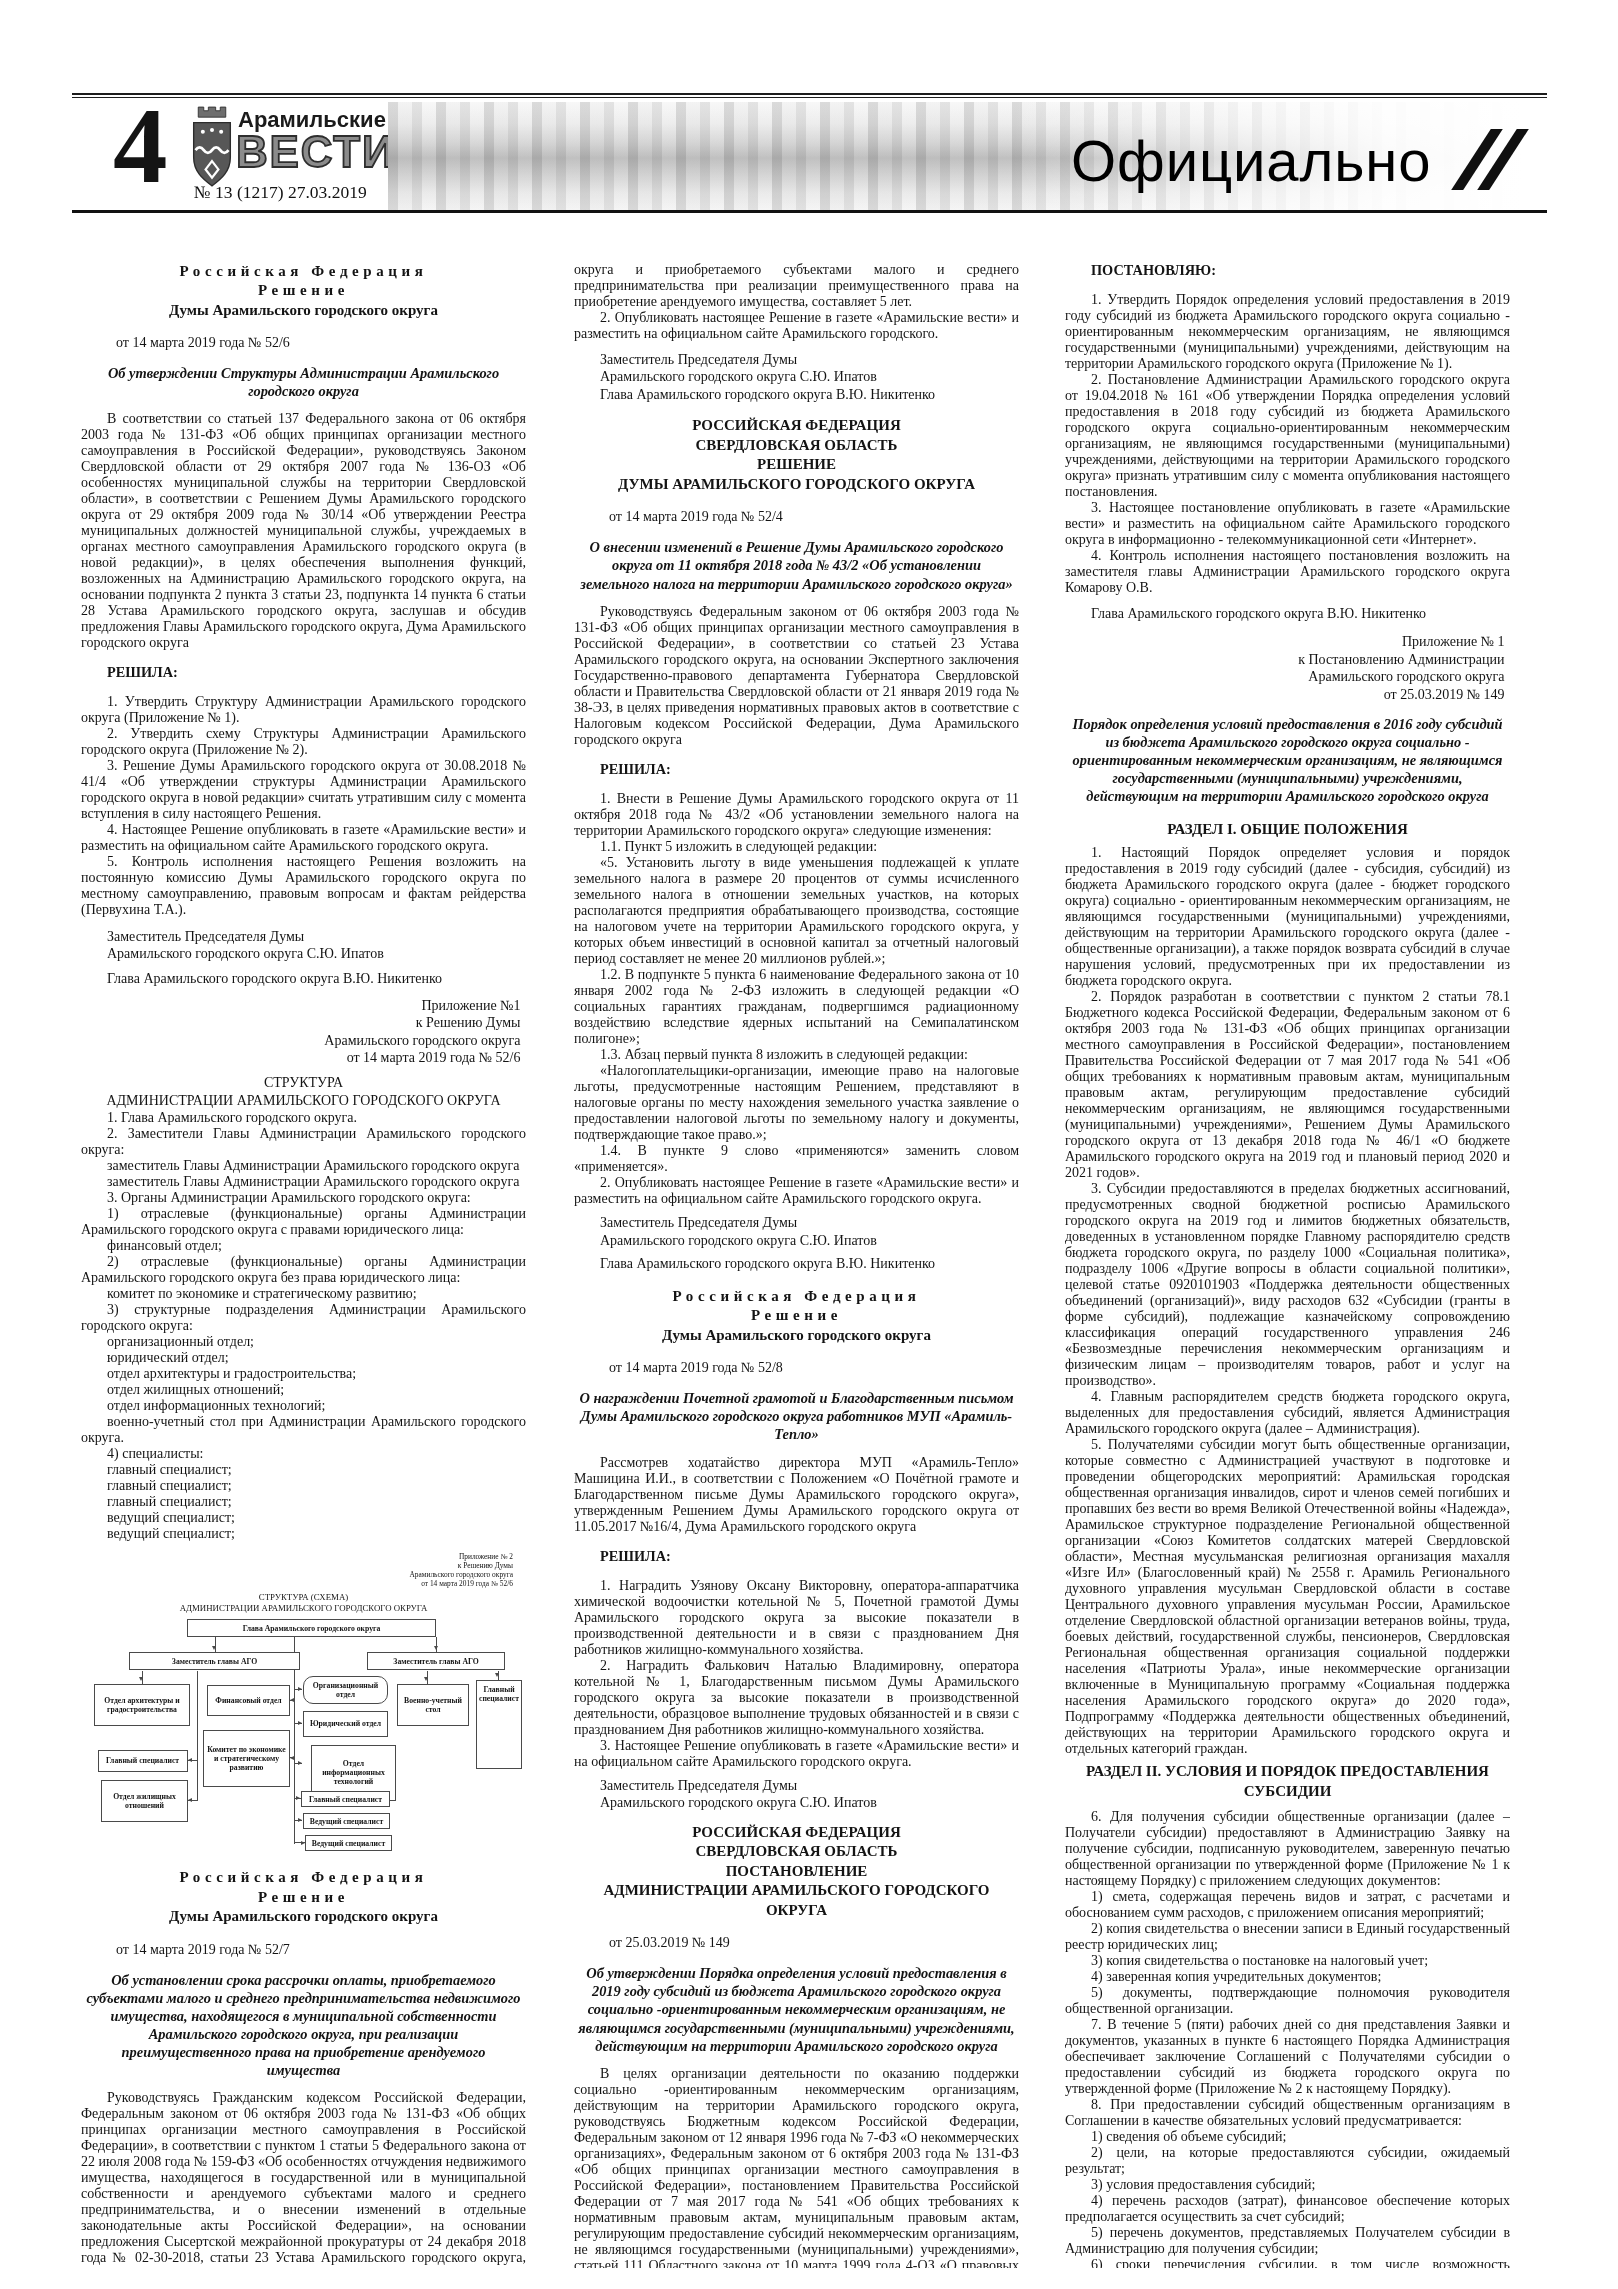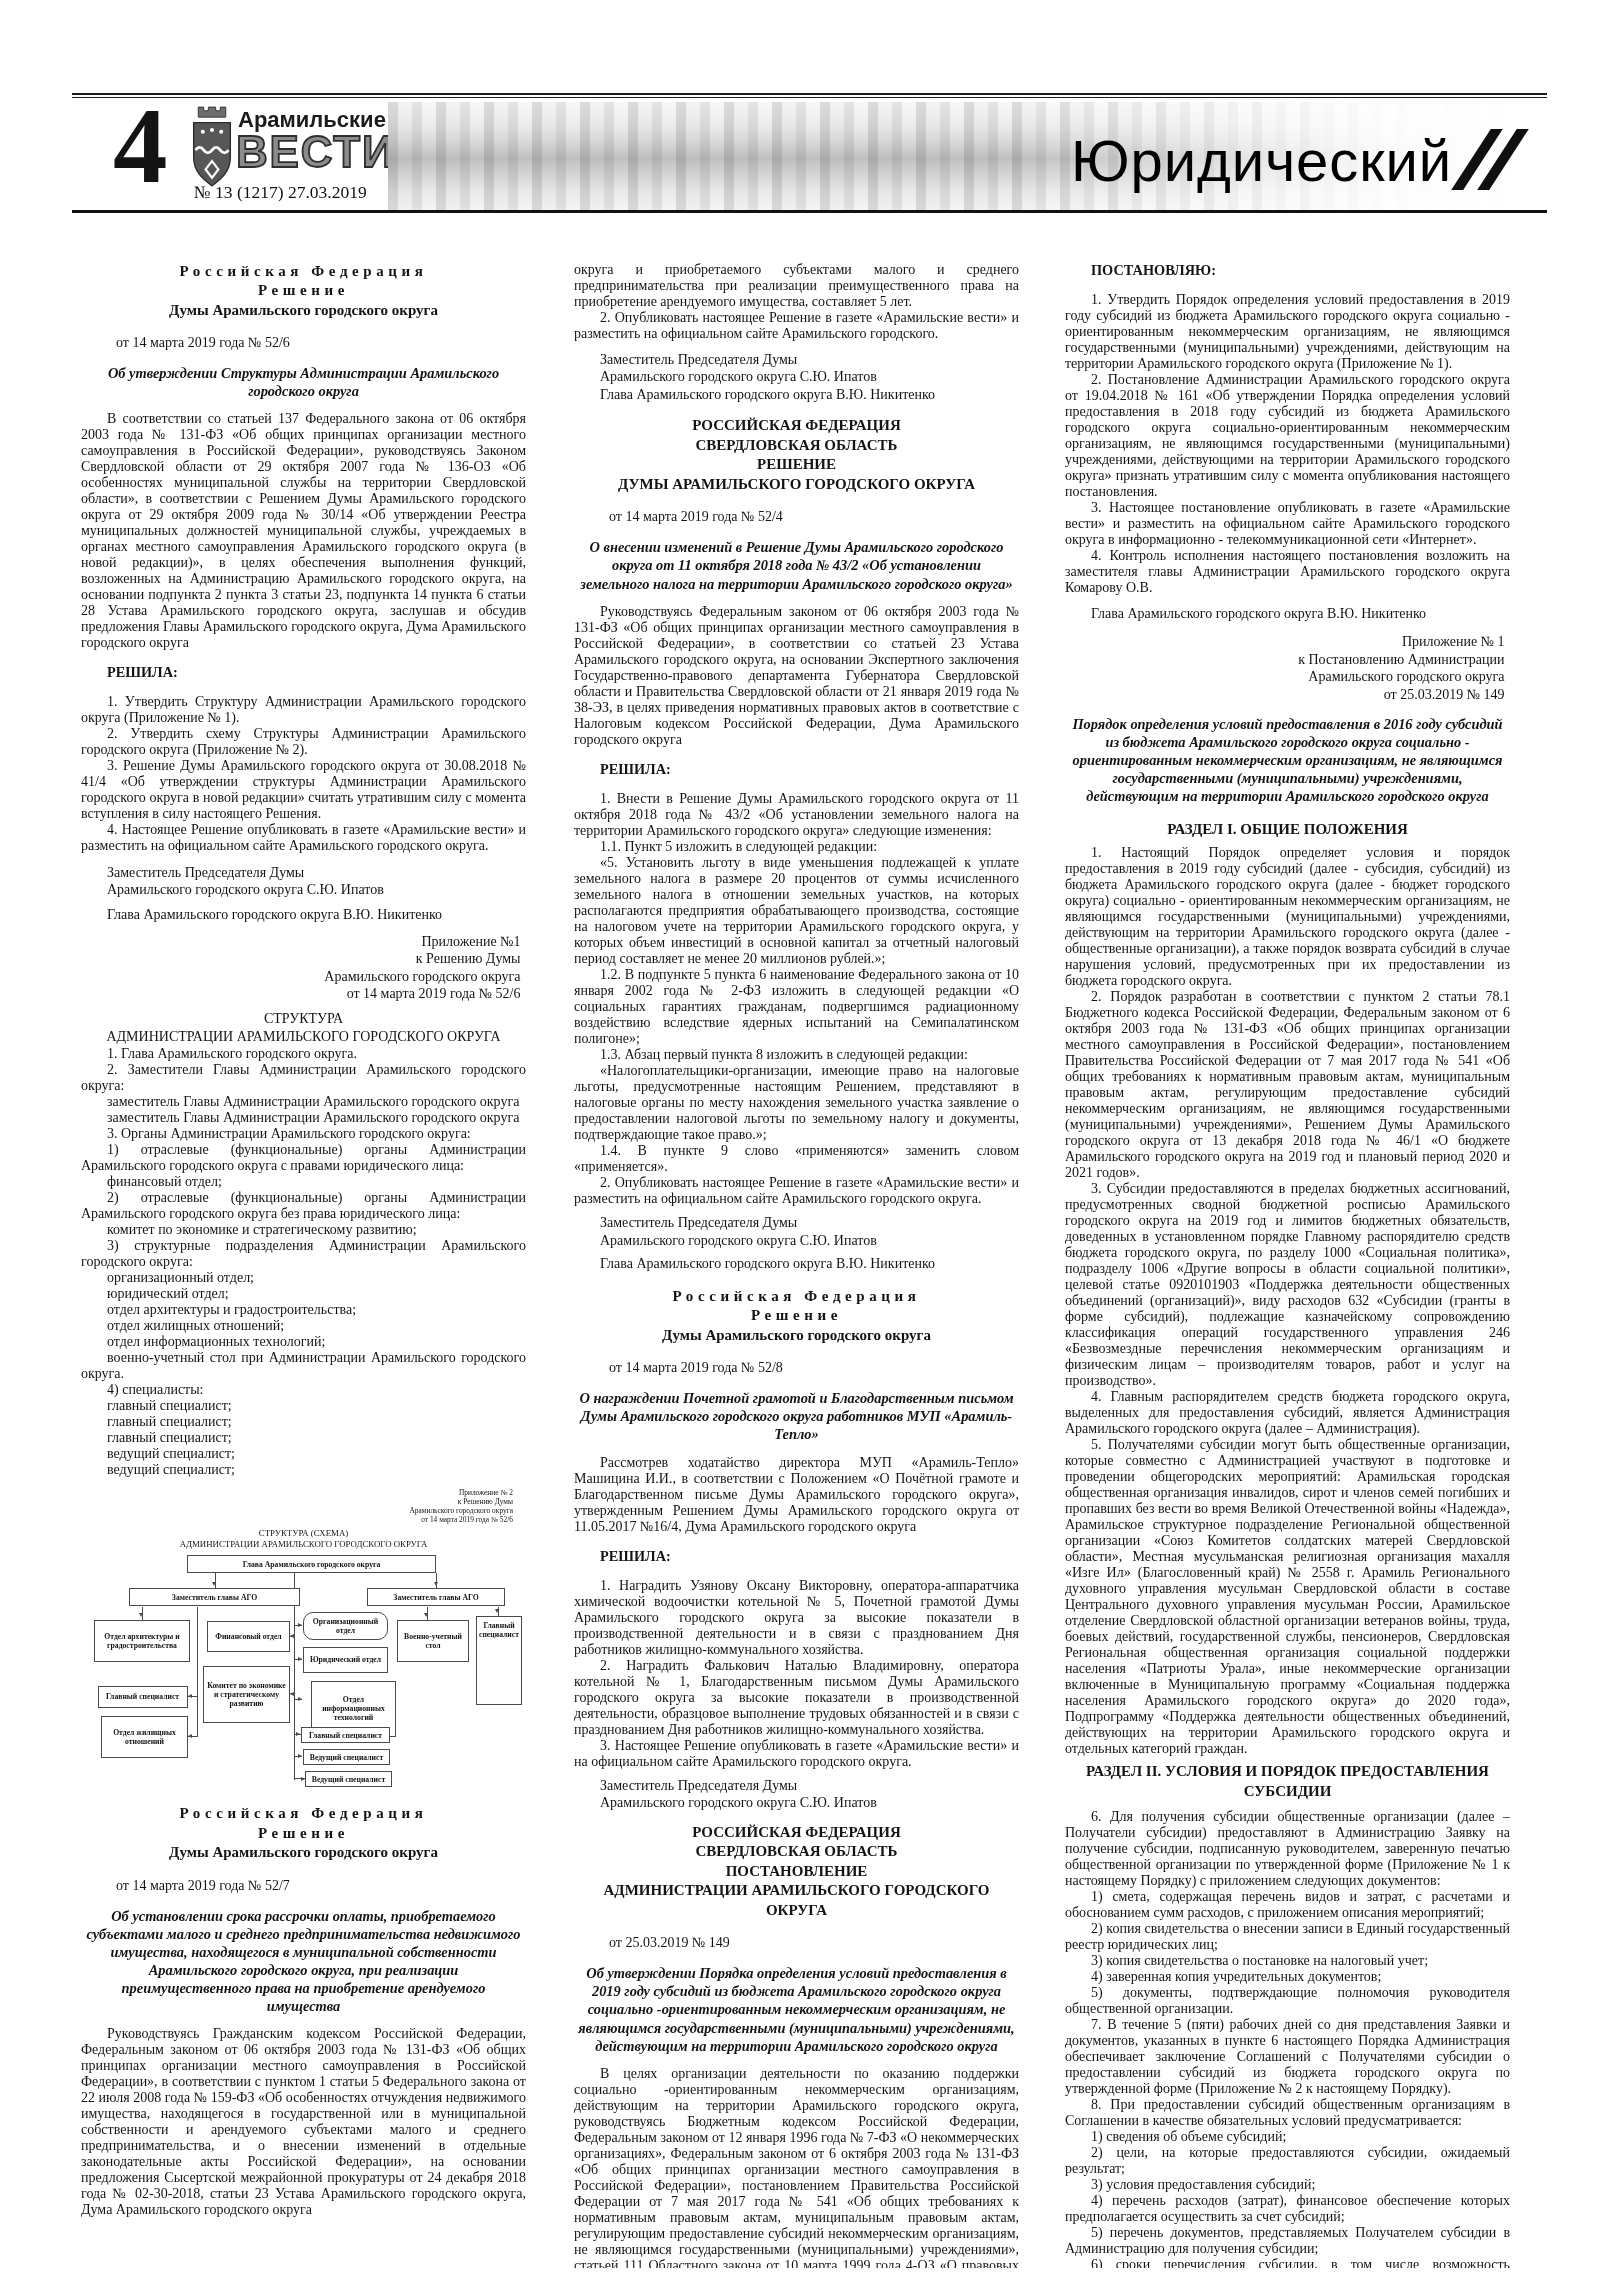--- a/index.html
+++ b/index.html
@@ -74,21 +74,21 @@
     <path d="M6 52 q4.5 -6 9 0 t9 0 t9 0 t9 0" fill="none" stroke="#fff" stroke-width="3"></path>
     <path d="M24 64 l7 9 -7 9 -7 -9 z" fill="none" stroke="#fff" stroke-width="2.4"></path>
   </svg>
 
   <div id="mast-small">Арамильские</div>
   <div id="mast-big">ВЕСТИ</div>
   <div id="issue">№ 13 (1217) 27.03.2019</div>
 
   <div id="photo"></div>
 
-  <div id="section-title">Юридический</div>
+  <div id="section-title">Официально</div>
   <div class="slash" style="left:1471px;"></div>
   <div class="slash" style="left:1497px;"></div>
 
   <div class="rule-c"></div>
 
   <div class="col" id="col1">
       <div class="b-hs">
         <div>Российская Федерация</div>
         <div>Решение</div>
       </div>
@@ -96,20 +96,21 @@
         <div>Думы Арамильского городского округа</div>
       </div>
       <div class="b-d">от 14 марта 2019 года № 52/6</div>
       <div class="b-ti">Об утверждении Структуры Администрации Арамильского городского округа</div>
       <div class="b-p">В соответствии со статьей 137 Федерального закона от 06 октября 2003 года № 131-ФЗ «Об общих принципах организации местного самоуправления в Российской Федерации», руководствуясь Законом Свердловской области от 29 октября 2007 года № 136-ОЗ «Об особенностях муниципальной службы на территории Свердловской области», в соответствии с Решением Думы Арамильского городского округа от 29 октября 2009 года № 30/14 «Об утверждении Реестра муниципальных должностей муниципальной службы, учреждаемых в органах местного самоуправления Арамильского городского округа (в новой редакции)», в целях обеспечения выполнения функций, возложенных на Администрацию Арамильского городского округа, на основании подпункта 2 пункта 3 статьи 23, подпункта 14 пункта 6 статьи 28 Устава Арамильского городского округа, заслушав и обсудив предложения Главы Арамильского городского округа, Дума Арамильского городского округа</div>
       <div class="b-b">РЕШИЛА:</div>
       <div class="b-p">1. Утвердить Структуру Администрации Арамильского городского округа (Приложение № 1).</div>
       <div class="b-p">2. Утвердить схему Структуры Администрации Арамильского городского округа (Приложение № 2).</div>
       <div class="b-p">3. Решение Думы Арамильского городского округа от 30.08.2018 № 41/4 «Об утверждении структуры Администрации Арамильского городского округа в новой редакции» считать утратившим силу с момента вступления в силу настоящего Решения.</div>
       <div class="b-p">4. Настоящее Решение опубликовать в газете «Арамильские вести» и разместить на официальном сайте Арамильского городского округа.</div>
+      <div class="b-p">5. Контроль исполнения настоящего Решения возложить на постоянную комиссию Думы Арамильского городского округа по местному самоуправлению, правовым вопросам и фактам рейдерства (Первухина Т.А.).</div>
       <div style="height: 9.2px;"></div>
       <div class="b-sg">
         <div>Заместитель Председателя Думы</div>
         <div>Арамильского городского округа С.Ю. Ипатов</div>
       </div>
       <div style="height: 7.4px;"></div>
       <div class="b-sg">
         <div>Глава Арамильского городского округа  В.Ю. Никитенко</div>
       </div>
       <div style="height: 9.2px;"></div>

